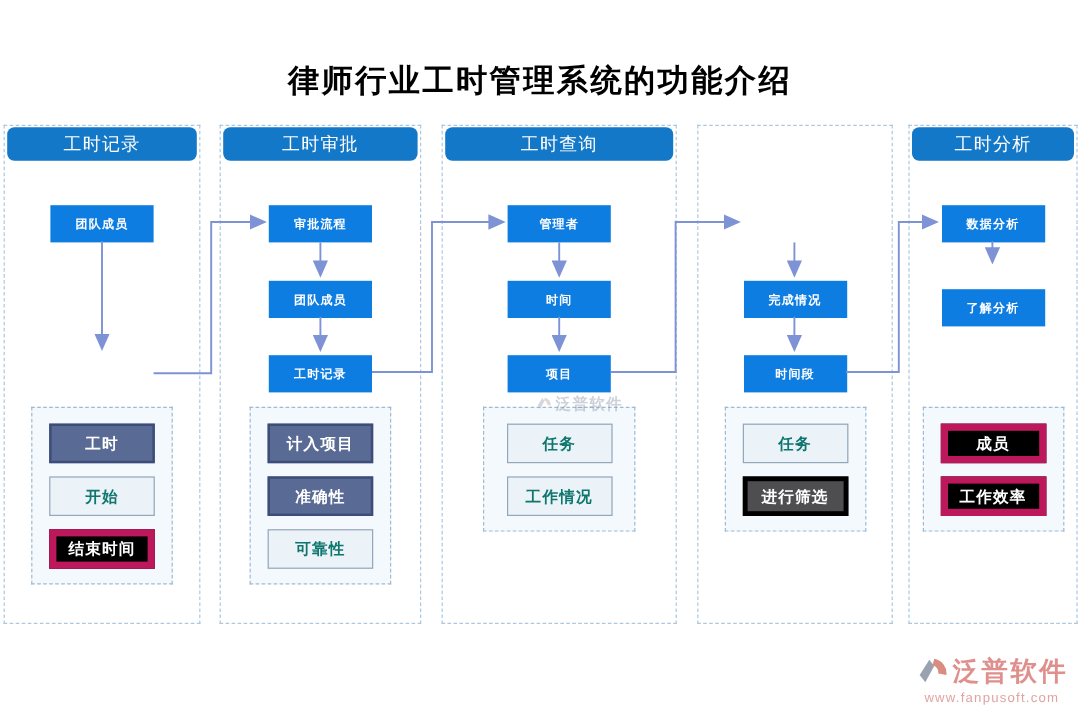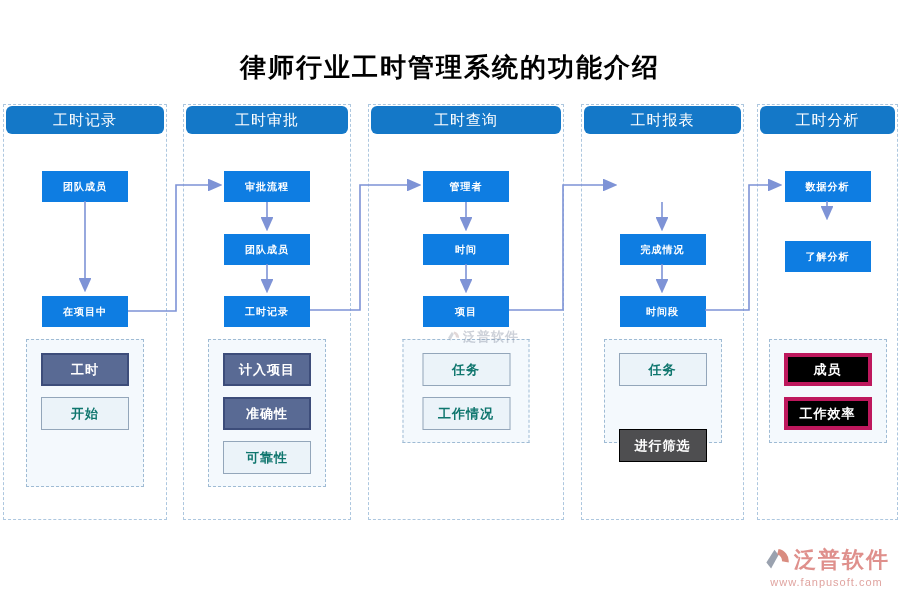--- a/index.html
+++ b/index.html
@@ -31,22 +31,22 @@
            background:#f4f9fd; border:1px dashed #9fbbd4; display:flex; flex-direction:column;
            align-items:center; padding-top:13px; gap:11px; z-index:1; }
   .panel-tall  { height:148px; }
   .panel-short { height:104px; }
   .c3 .panel { width:127px; }
 
   .pbx { width:88px; height:33px; display:flex; align-items:center; justify-content:center;
          font-size:13px; font-weight:700; letter-spacing:1px; flex:none;text-align:center; }
   .bx-slate { background:#596a94; border:2px solid #3d4d7a; color:#fff; }
   .bx-light { background:#ebf3f9; border:1px solid #93a6ba; color:#0f766e; }
-  .bx-black { background:#000000; border:4px solid #be185d; color:#fff; }
-  .bx-gray  { background:#4e4e50; border:1px solid #000000; color:#fff;margin-top:32px; }
+  .bx-black { background:#000000; border:6px solid #be185d; color:#fff; }
+  .bx-gray  { background:#4e4e50; border:4px solid #000000; color:#fff; }
 
   .connectors { position:absolute; left:0; top:0; width:900px; height:600px;
                 z-index:3; pointer-events:none; }
 
   .watermark { position:absolute; left:446px; top:328px; z-index:4; display:flex; align-items:center;
                gap:3px; opacity:0.42; pointer-events:none; }
   .watermark .wm-text { font-size:13px; font-weight:700; color:#8a93a5; letter-spacing:1px; }
 
   .brand { position:absolute; right:10px; bottom:12px; display:flex; flex-direction:column;
            align-items:center; z-index:4; }
@@ -57,24 +57,24 @@
 </head>
 <body>
 
 <div class="canvas">
 
   <div class="title">律师行业工时管理系统的功能介绍</div>
 
   <div class="col c1">
     <div class="col-header">工时记录</div>
     <div class="flow-box fb1">团队成员</div>
-    <div class="flow-box fb3">在项目中</div>
     <div class="panel panel-tall">
       <div class="pbx bx-slate">工时</div>
       <div class="pbx bx-light">开始</div>
+      <div class="pbx bx-black">结束时间</div>
     </div>
   </div>
 
   <div class="col c2">
     <div class="col-header">工时审批</div>
     <div class="flow-box fb1">审批流程</div>
     <div class="flow-box fb2">团队成员</div>
     <div class="flow-box fb3">工时记录</div>
     <div class="panel panel-tall">
       <div class="pbx bx-slate">计入项目</div>
@@ -88,21 +88,20 @@
     <div class="flow-box fb1">管理者</div>
     <div class="flow-box fb2">时间</div>
     <div class="flow-box fb3">项目</div>
     <div class="panel panel-short">
       <div class="pbx bx-light">任务</div>
       <div class="pbx bx-light">工作情况</div>
     </div>
   </div>
 
   <div class="col c4">
-    <div class="col-header">工时报表</div>
     <div class="flow-box fb2">完成情况</div>
     <div class="flow-box fb3">时间段</div>
     <div class="panel panel-short">
       <div class="pbx bx-light">任务</div>
       <div class="pbx bx-gray">进行筛选</div>
     </div>
   </div>
 
   <div class="col c5">
     <div class="col-header">工时分析</div>

